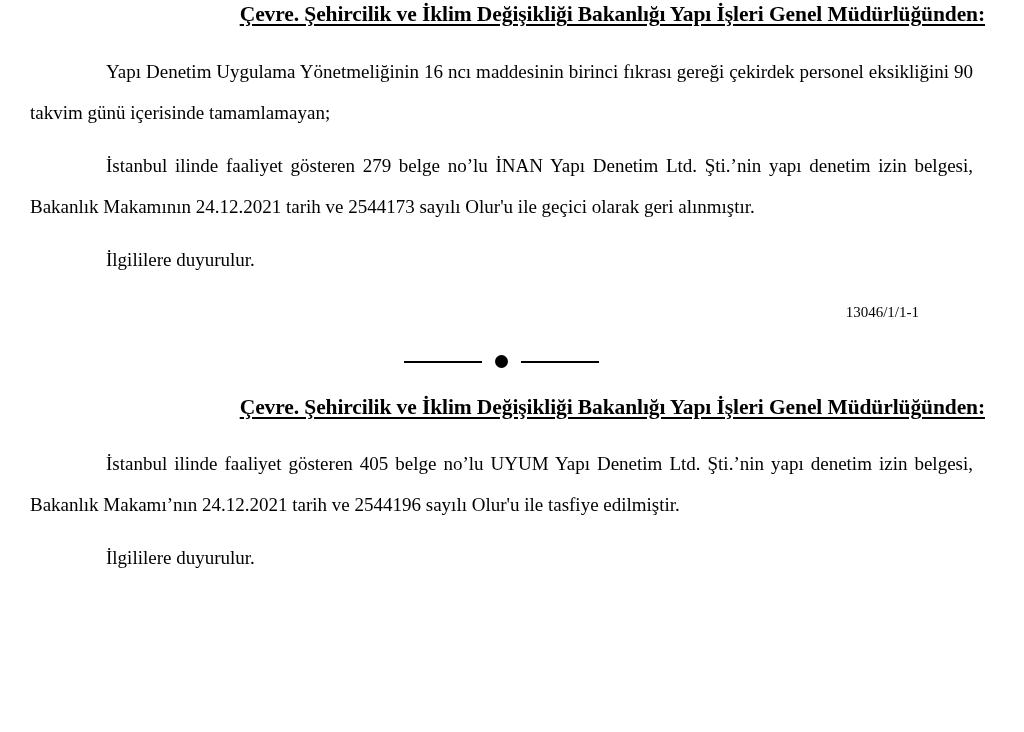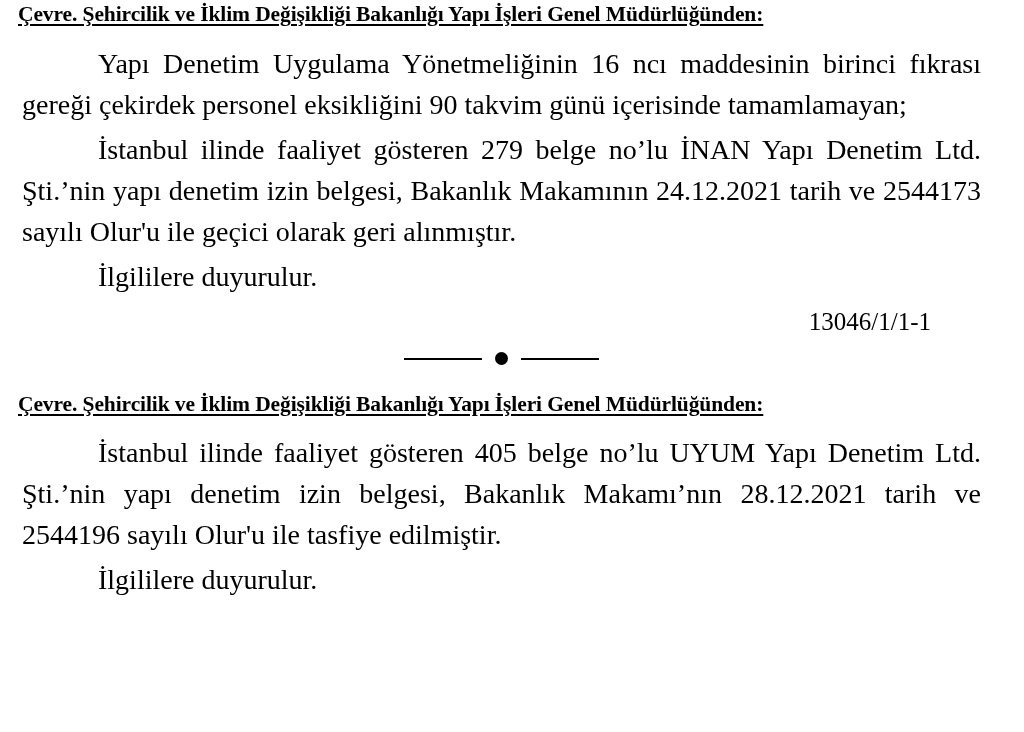--- a/index.html
+++ b/index.html
@@ -25,45 +25,45 @@
   }
   .notice {
     width: 967px;
   }
   .notice-heading {
     font-size: 21.5px;
     font-weight: bold;
     text-decoration: underline;
     text-underline-offset: 3px;
     text-decoration-thickness: 2px;
-    text-align: left;
+    text-align: right;
     letter-spacing: -0.1px;
     margin: 0;
     padding: 0;
     line-height: 1.38;
     white-space: nowrap;
   }
   .para {
-    font-size: 28px;
+    font-size: 19px;
     line-height: 41px;
     text-align: justify;
     text-justify: inter-word;
     text-indent: 76px;
-    margin: 4px;
+    margin: 12px;
     padding: 0;
     hyphens: none;
   }
   .para.plain {
     text-align: left;
   }
   .ref {
-    font-size: 25px;
+    font-size: 15px;
     line-height: 41px;
     text-align: right;
-    margin: 0;
+    margin: 12px;
     padding: 0;
     padding-right: 54px;
   }
   .spacer-heading-1 { height: 9px; }
   .divider {
     display: flex;
     align-items: center;
     justify-content: center;
     gap: 13px;
     height: 34px;
@@ -110,19 +110,19 @@
   </div>
 
   <div class="gap-before-heading2"></div>
 
   <section class="notice">
     <h1 class="notice-heading">Çevre. Şehircilik ve İklim Değişikliği Bakanlığı Yapı İşleri Genel Müdürlüğünden:</h1>
 
     <div class="spacer-heading-1"></div>
 
 
-    <p class="para">İstanbul ilinde faaliyet gösteren 405 belge no’lu UYUM Yapı Denetim Ltd. Şti.’nin yapı denetim izin belgesi, Bakanlık Makamı’nın 28.12.2021 tarih ve 2544196 sayılı Olur'u ile tasfiye edilmiştir.</p>
+    <p class="para">İstanbul ilinde faaliyet gösteren 405 belge no’lu UYUM Yapı Denetim Ltd. Şti.’nin yapı denetim izin belgesi, Bakanlık Makamı’nın 24.12.2021 tarih ve 2544196 sayılı Olur'u ile tasfiye edilmiştir.</p>
 
     <p class="para plain">İlgililere duyurulur.</p>
 
   </section>
 
 </div>
 
 </body></html>

